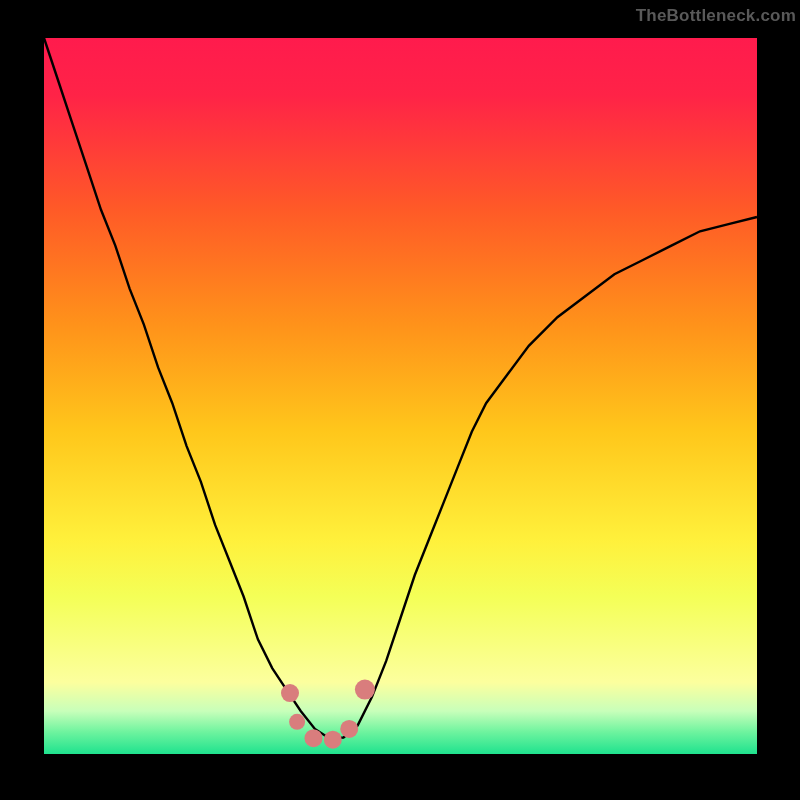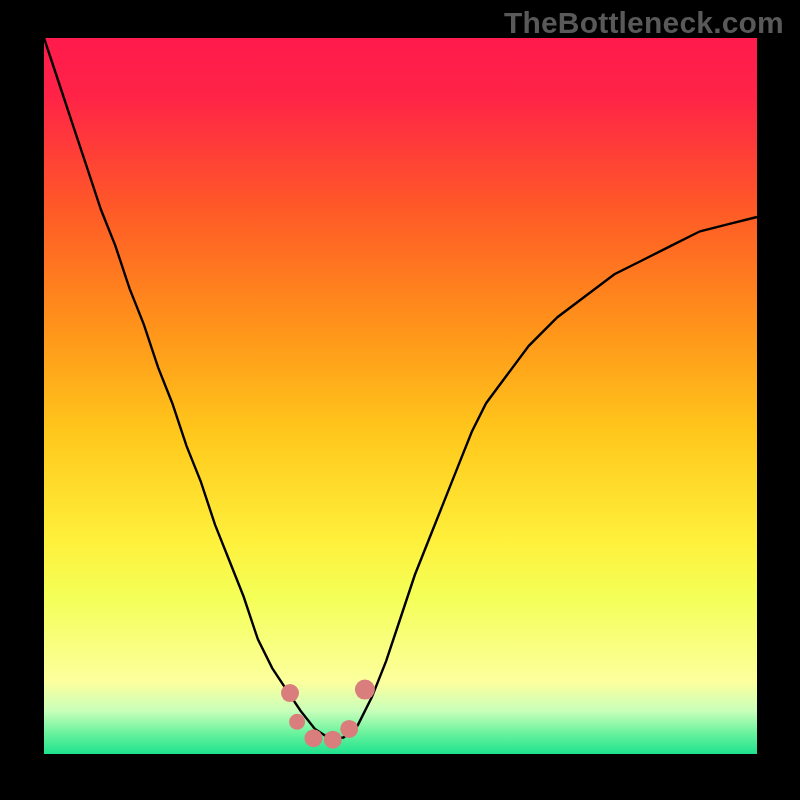--- a/index.html
+++ b/index.html
@@ -12,23 +12,23 @@
   }
   .container {
     position: relative;
     width: 800px;
     height: 800px;
     background: #000;
   }
   .watermark {
     position: absolute;
     top: 6px;
-    right: 16px;
+    right: 4px;
     font-family: Arial, Helvetica, sans-serif;
-    font-size: 30px;
+    font-size: 17px;
     font-weight: 600;
     color: #595959;
     letter-spacing: 0.2px;
     z-index: 30;
   }
   svg {
     position: absolute;
     top: 0;
     left: 0;
   }

